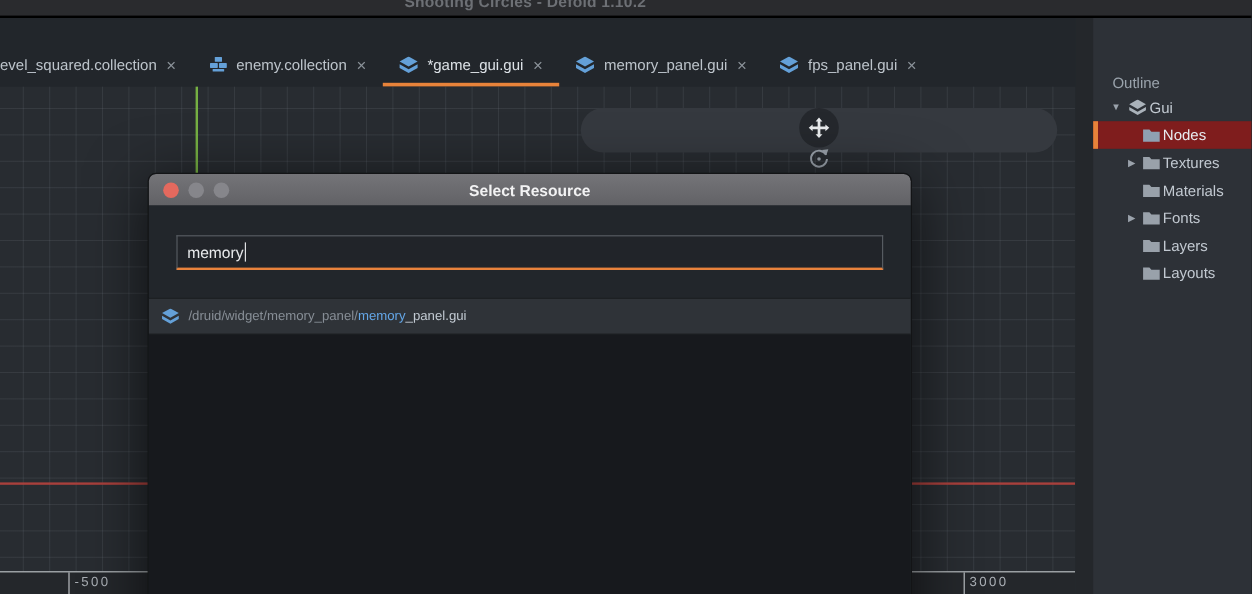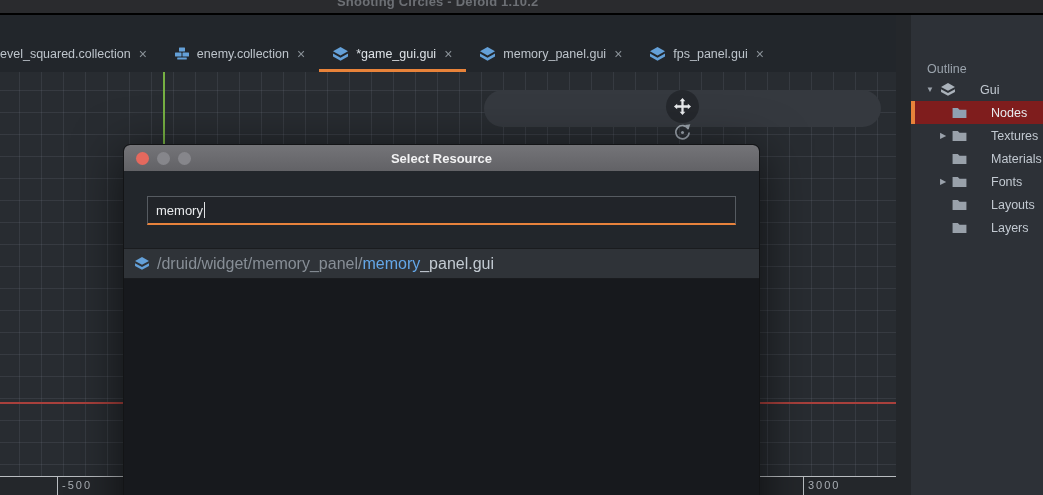--- a/index.html
+++ b/index.html
@@ -36,21 +36,21 @@
     position:absolute;left:896px;top:15px;width:147px;height:480px;
     background:#2d3137;z-index:15;border-left:15px solid #24272b;box-sizing:border-box;
   }
   .outline-header{position:absolute;left:16px;top:31px;font-size:12.5px;color:#9aa3ac;margin-top:16px;}
   .tree{position:absolute;left:0;top:63px;width:100%;}
   .tree-row{
     position:relative;height:23px;display:flex;align-items:center;
     font-size:12.5px;color:#c2c9d1;cursor:pointer;box-sizing:border-box;
   }
   .tree-row .tri{width:10px;font-size:8px;color:#9aa2ab;text-align:center;flex:0 0 10px;}
-  .tree-row .lbl{margin-left:24px;}
+  .tree-row .lbl{margin-left:2px;}
   .tree-row.root{padding-left:14px;}
   .tree-row.child{padding-left:27px;}
   .tree-row.selected{background:#7f1d1d;color:#e8ecf0;}
   .tree-row.selected::before{
     content:"";position:absolute;left:0;top:0;width:4px;height:100%;background:#e8833a;
   }
   .tree-row svg{display:block;flex:0 0 auto;}
   
   .canvas{
     position:absolute;left:0;top:72px;width:896px;height:423px;
@@ -106,21 +106,21 @@
     height:29px;background:#212429;border:1px solid #565b61;border-bottom:2px solid #e8823c;
     box-sizing:border-box;display:flex;align-items:center;padding:0 8px;cursor:text;
   }
   .search-text{font-size:13px;color:#e8eaec;}
   .caret{display:inline-block;width:1px;height:16px;background:#dfe1e3;margin-left:1px;vertical-align:middle;}
   .result-row{
     flex:0 0 29px;background:#2f3338;border-top:1px solid #1a1c1f;border-bottom:1px solid #1a1c1f;
     display:flex;align-items:center;padding:0 10px;gap:7px;cursor:pointer;
   }
   .result-row svg{display:block;flex:0 0 auto;}
-  .result-path{font-size:16px;white-space:nowrap;}
+  .result-path{font-size:11px;white-space:nowrap;}
   .result-path .prefix{color:#878e96;}
   .result-path .match{color:#64a7e8;}
   .result-path .suffix{color:#c2cad2;}
   .result-list-empty{flex:1 1 auto;background:#17191d;}
 </style>
 </head>
 <body>
 
 <div class="canvas">
   <div class="axis-y"></div>
@@ -275,27 +275,27 @@
       <span class="tri">▶</span>
       <svg width="15" height="12" viewBox="0 0 16 13" style="margin-left:4px">
           <path d="M0.5 1 H6.2 L8 3 H15.5 V12 H0.5 Z" fill="#99a1aa"></path>
         </svg>
       <span class="lbl">Fonts</span>
     </div>
     <div class="tree-row child" style="padding-left:41px">
       <svg width="15" height="12" viewBox="0 0 16 13">
           <path d="M0.5 1 H6.2 L8 3 H15.5 V12 H0.5 Z" fill="#99a1aa"></path>
         </svg>
-      <span class="lbl">Layouts</span>
+      <span class="lbl">Layers</span>
     </div>
     <div class="tree-row child" style="padding-left:41px">
       <svg width="15" height="12" viewBox="0 0 16 13">
           <path d="M0.5 1 H6.2 L8 3 H15.5 V12 H0.5 Z" fill="#99a1aa"></path>
         </svg>
-      <span class="lbl">Layers</span>
+      <span class="lbl">Layouts</span>
     </div>
   </div>
 </div>
 
 <div class="dialog">
   <div class="dialog-titlebar">
     <div class="traffic">
       <div class="light red"></div>
       <div class="light gray"></div>
       <div class="light gray"></div>

